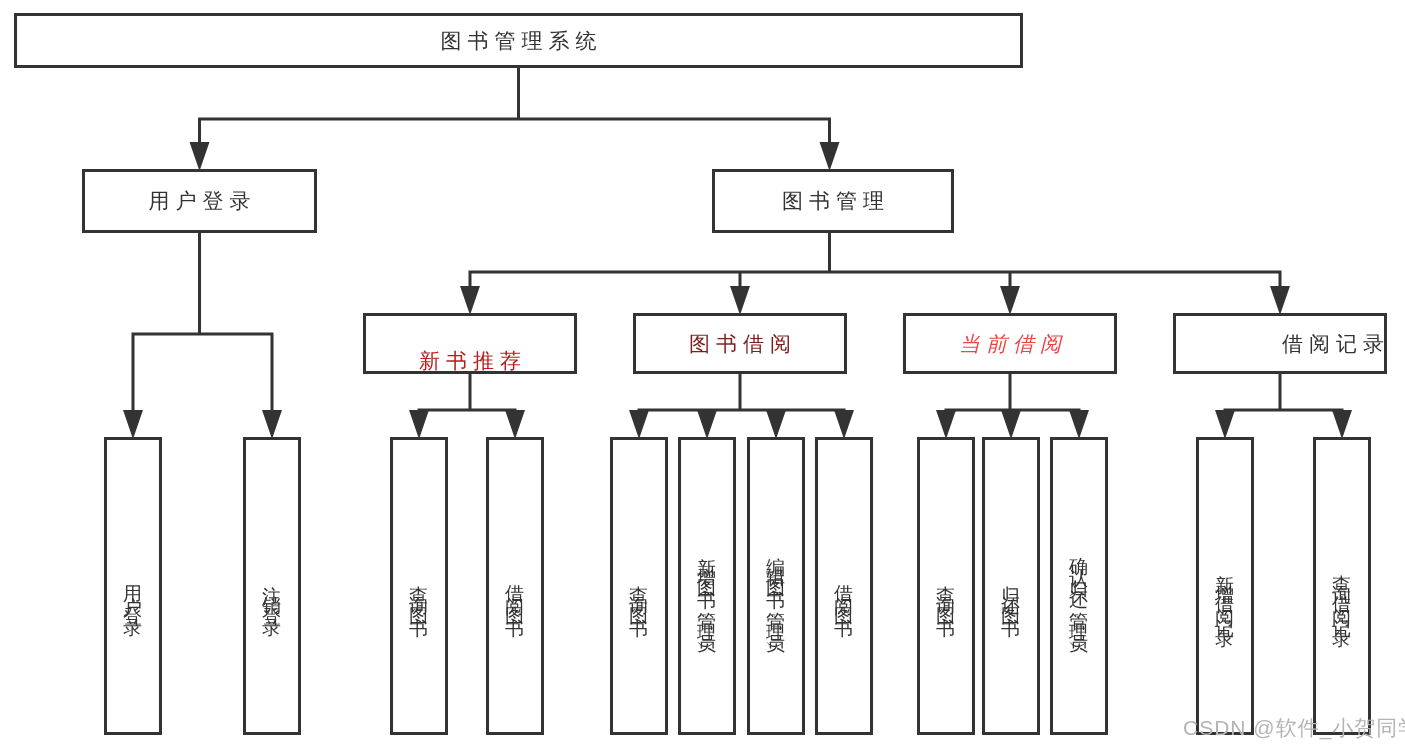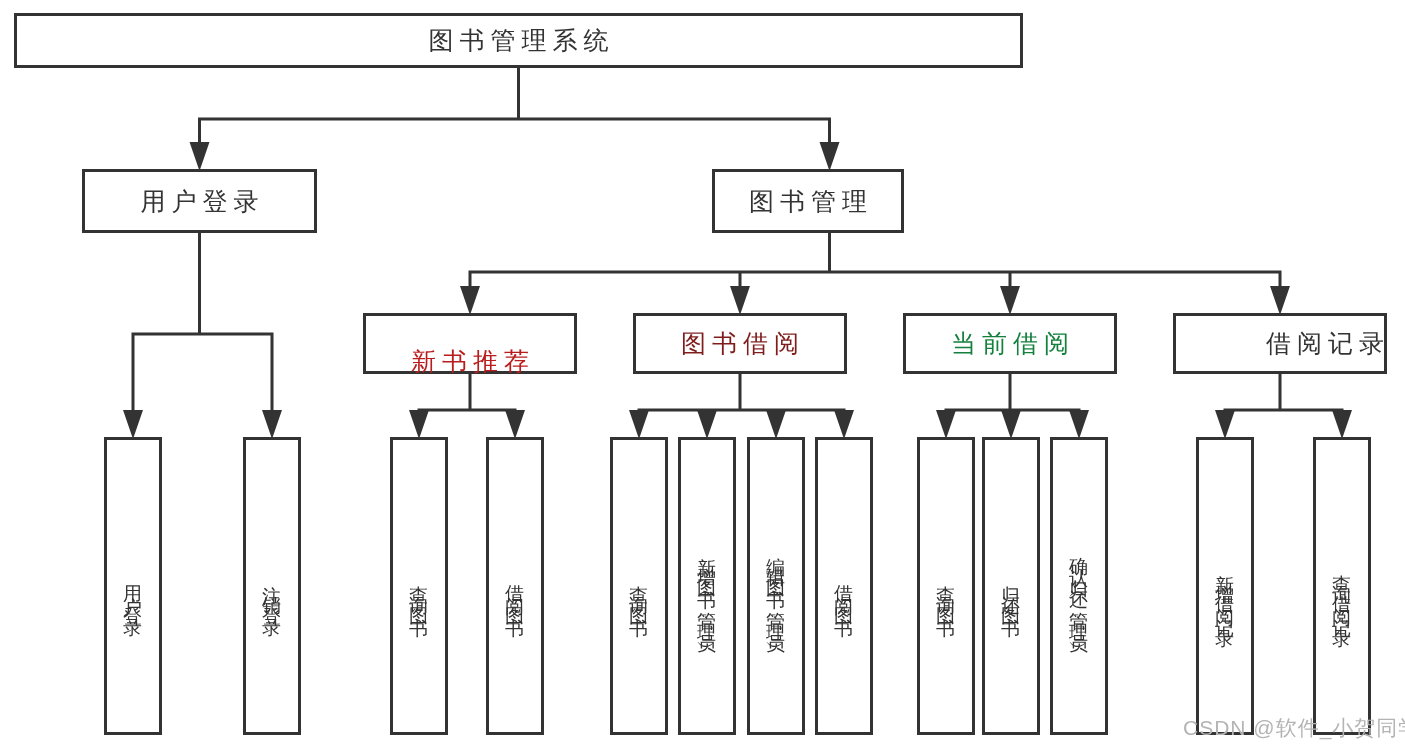--- a/index.html
+++ b/index.html
@@ -26,21 +26,21 @@
     box-sizing: border-box;
     border: 3px solid #333333;
     background: #ffffff;
     display: flex;
     align-items: center;
     justify-content: center;
     color: #333333;
     z-index: 2;
   }
   .node.h .label {
-    font-size: 25px;
+    font-size: 21px;
     letter-spacing: 6px;
     margin-right: -6px;
     white-space: nowrap;
   }
   .node.v .label {
     writing-mode: vertical-rl;
     font-size: 19px;
     letter-spacing: 11px;
     margin-bottom: -11px;
     line-height: 1;
@@ -83,31 +83,31 @@
       <polygon fill="#333333" points="1225,439 1215,410 1235,410"></polygon>
       <polygon fill="#333333" points="1342,439 1332,410 1352,410"></polygon>
     </svg>
   <div id="watermark" style="color: rgb(180, 180, 180);">CSDN @软件_小贺同学</div>
 <div class="node h" style="left: 14px; top: 13px; width: 1009px; height: 55px; border-color: rgb(51, 51, 51); background: rgb(255, 255, 255);">
       <span class="label" style="color: rgb(51, 51, 51);">图书管理系统</span>
     </div>
     <div class="node h" style="left: 82px; top: 169px; width: 235px; height: 64px; border-color: rgb(51, 51, 51); background: rgb(255, 255, 255);">
       <span class="label" style="color: rgb(51, 51, 51);">用户登录</span>
     </div>
-    <div class="node h" style="left: 712px; top: 169px; width: 192px; height: 64px; border-color: rgb(51, 51, 51); background: rgb(255, 255, 255);">
+    <div class="node h" style="left: 712px; top: 169px; width: 242px; height: 64px; border-color: rgb(51, 51, 51); background: rgb(255, 255, 255);">
       <span class="label" style="color: rgb(51, 51, 51);">图书管理</span>
     </div>
     <div class="node h" style="left: 363px; top: 313px; width: 214px; height: 61px; border-color: rgb(51, 51, 51); background: rgb(255, 255, 255);">
       <span class="label" style="color: #b91c1c; margin-top: 35px;">新书推荐</span>
     </div>
     <div class="node h" style="left: 633px; top: 313px; width: 214px; height: 61px; border-color: rgb(51, 51, 51); background: rgb(255, 255, 255);">
       <span class="label" style="color: #7f1d1d;">图书借阅</span>
     </div>
     <div class="node h" style="left: 903px; top: 313px; width: 214px; height: 61px; border-color: rgb(51, 51, 51); background: rgb(255, 255, 255);">
-      <span class="label" style="color: #15803d;">当前借阅</span>
+      <span class="label" style="color: #ef4444; font-style: italic;">当前借阅</span>
     </div>
     <div class="node h" style="left: 1173px; top: 313px; width: 214px; height: 61px; border-color: rgb(51, 51, 51); background: rgb(255, 255, 255); justify-content: flex-end;">
       <span class="label" style="color: rgb(51, 51, 51);">借阅记录</span>
     </div>
     <div class="node v" style="left: 104px; top: 437px; width: 58px; height: 298px; border-color: rgb(51, 51, 51); background: rgb(255, 255, 255);">
       <span class="label" style="color: rgb(51, 51, 51);">用户登录</span>
     </div>
     <div class="node v" style="left: 243px; top: 437px; width: 58px; height: 298px; border-color: rgb(51, 51, 51); background: rgb(255, 255, 255);">
       <span class="label" style="color: rgb(51, 51, 51);">注销登录</span>
     </div>

